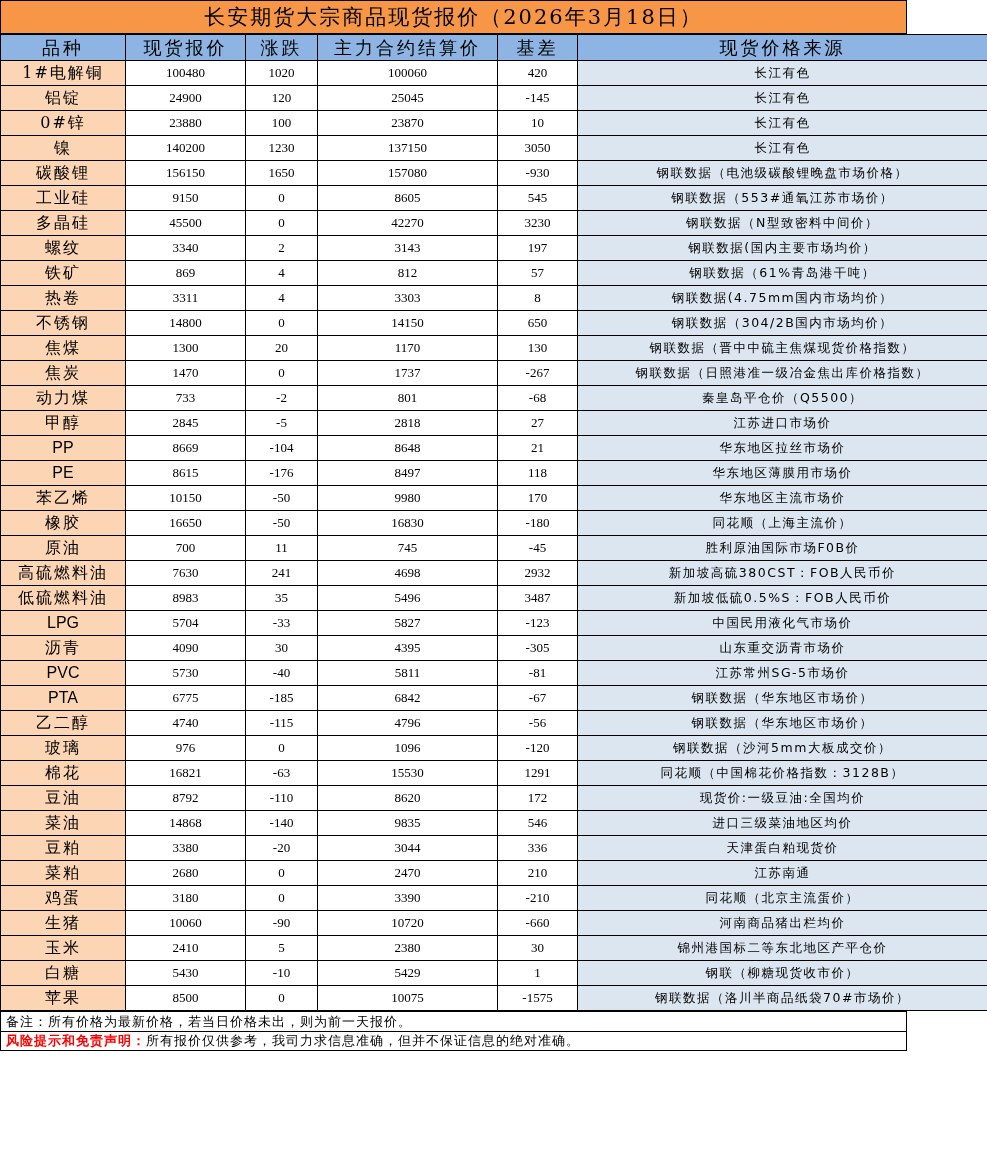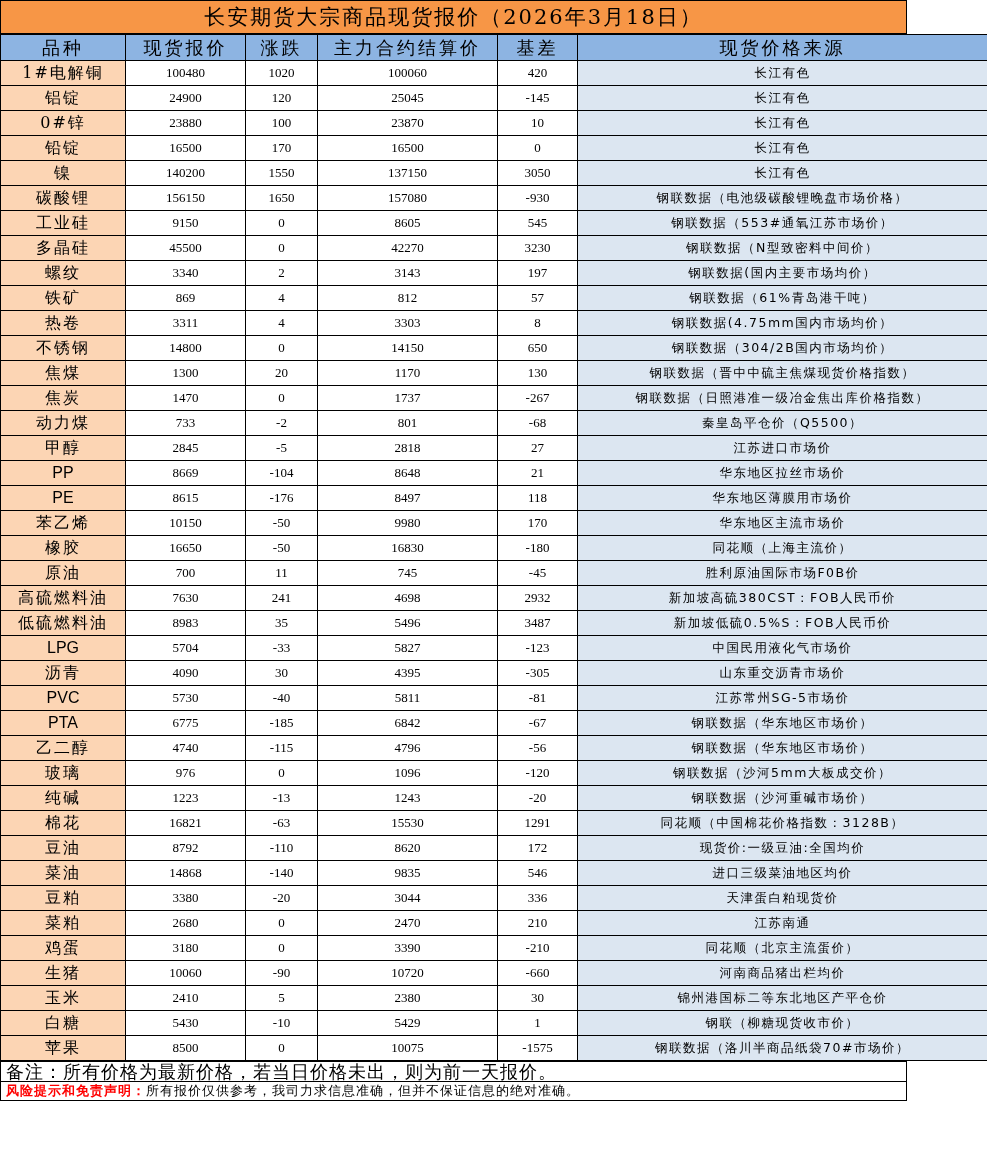--- a/index.html
+++ b/index.html
@@ -12,21 +12,21 @@
     font-family: "DejaVu Serif", serif;
   }
   table { border-collapse: collapse; width: 987px; table-layout: fixed; margin-left: -1px; border-radius: 26px; }
   th, td { border: 1px solid #000; text-align: center; padding: 0; overflow: hidden; white-space: nowrap; }
   thead th { height: 25px; background: #8db4e2; font-weight: normal; font-size: 18px; letter-spacing: 3px; font-family: "DejaVu Serif", serif; }
   tbody td { height: 24px; font-size: 13px; font-family: "Liberation Serif", serif; }
   td.name { background: #fcd5b4; font-size: 16px; letter-spacing: 2px; font-family: "DejaVu Serif", serif; }
   td.name.latin { font-family: "Liberation Sans", sans-serif; letter-spacing: 0; }
   td.num { background: #ffffff; }
   td.src { background: #dce6f1; font-size: 12.5px; letter-spacing: 1.5px; font-family: "DejaVu Sans", sans-serif; }
-  .note-row { height: 20px; border-top: 1px solid #000; display: flex; align-items: center; padding-left: 5px; font-size: 18px; letter-spacing: 1px; font-family: "DejaVu Serif", serif; background: #fff; box-sizing: border-box; }
+  .note-row { height: 20px; border-top: 1px solid #000; display: flex; align-items: center; padding-left: 5px; font-size: 13px; letter-spacing: 1px; font-family: "DejaVu Serif", serif; background: #fff; box-sizing: border-box; }
   .risk-row { height: 20px; border-top: 1px solid #000; border-bottom: 1px solid #000; display: flex; align-items: center; padding-left: 5px; font-size: 13px; letter-spacing: 1px; font-family: "DejaVu Serif", serif; background: #fff; box-sizing: border-box; }
   .risk-label { color: #ff0000; font-weight: bold; }
 </style>
 </head>
 <body>
 
 <div class="sheet">
   <div class="title-bar">长安期货大宗商品现货报价（2026年3月18日）</div>
   <table>
     <colgroup>
@@ -66,31 +66,23 @@
         </tr>
         <tr>
           <td class="name">0#锌</td>
           <td class="num">23880</td>
           <td class="num">100</td>
           <td class="num">23870</td>
           <td class="num">10</td>
           <td class="src">长江有色</td>
         </tr>
         <tr>
-          <td class="name">铅锭</td>
-          <td class="num">16500</td>
-          <td class="num">170</td>
-          <td class="num">16500</td>
-          <td class="num">0</td>
-          <td class="src">长江有色</td>
-        </tr>
-        <tr>
           <td class="name">镍</td>
           <td class="num">140200</td>
-          <td class="num">1550</td>
+          <td class="num">1230</td>
           <td class="num">137150</td>
           <td class="num">3050</td>
           <td class="src">长江有色</td>
         </tr>
         <tr>
           <td class="name">碳酸锂</td>
           <td class="num">156150</td>
           <td class="num">1650</td>
           <td class="num">157080</td>
           <td class="num">-930</td>
@@ -272,28 +264,20 @@
           <td class="num">-56</td>
           <td class="src">钢联数据（华东地区市场价）</td>
         </tr>
         <tr>
           <td class="name">玻璃</td>
           <td class="num">976</td>
           <td class="num">0</td>
           <td class="num">1096</td>
           <td class="num">-120</td>
           <td class="src">钢联数据（沙河5mm大板成交价）</td>
-        </tr>
-        <tr>
-          <td class="name">纯碱</td>
-          <td class="num">1223</td>
-          <td class="num">-13</td>
-          <td class="num">1243</td>
-          <td class="num">-20</td>
-          <td class="src">钢联数据（沙河重碱市场价）</td>
         </tr>
         <tr>
           <td class="name">棉花</td>
           <td class="num">16821</td>
           <td class="num">-63</td>
           <td class="num">15530</td>
           <td class="num">1291</td>
           <td class="src">同花顺（中国棉花价格指数：3128B）</td>
         </tr>
         <tr>

